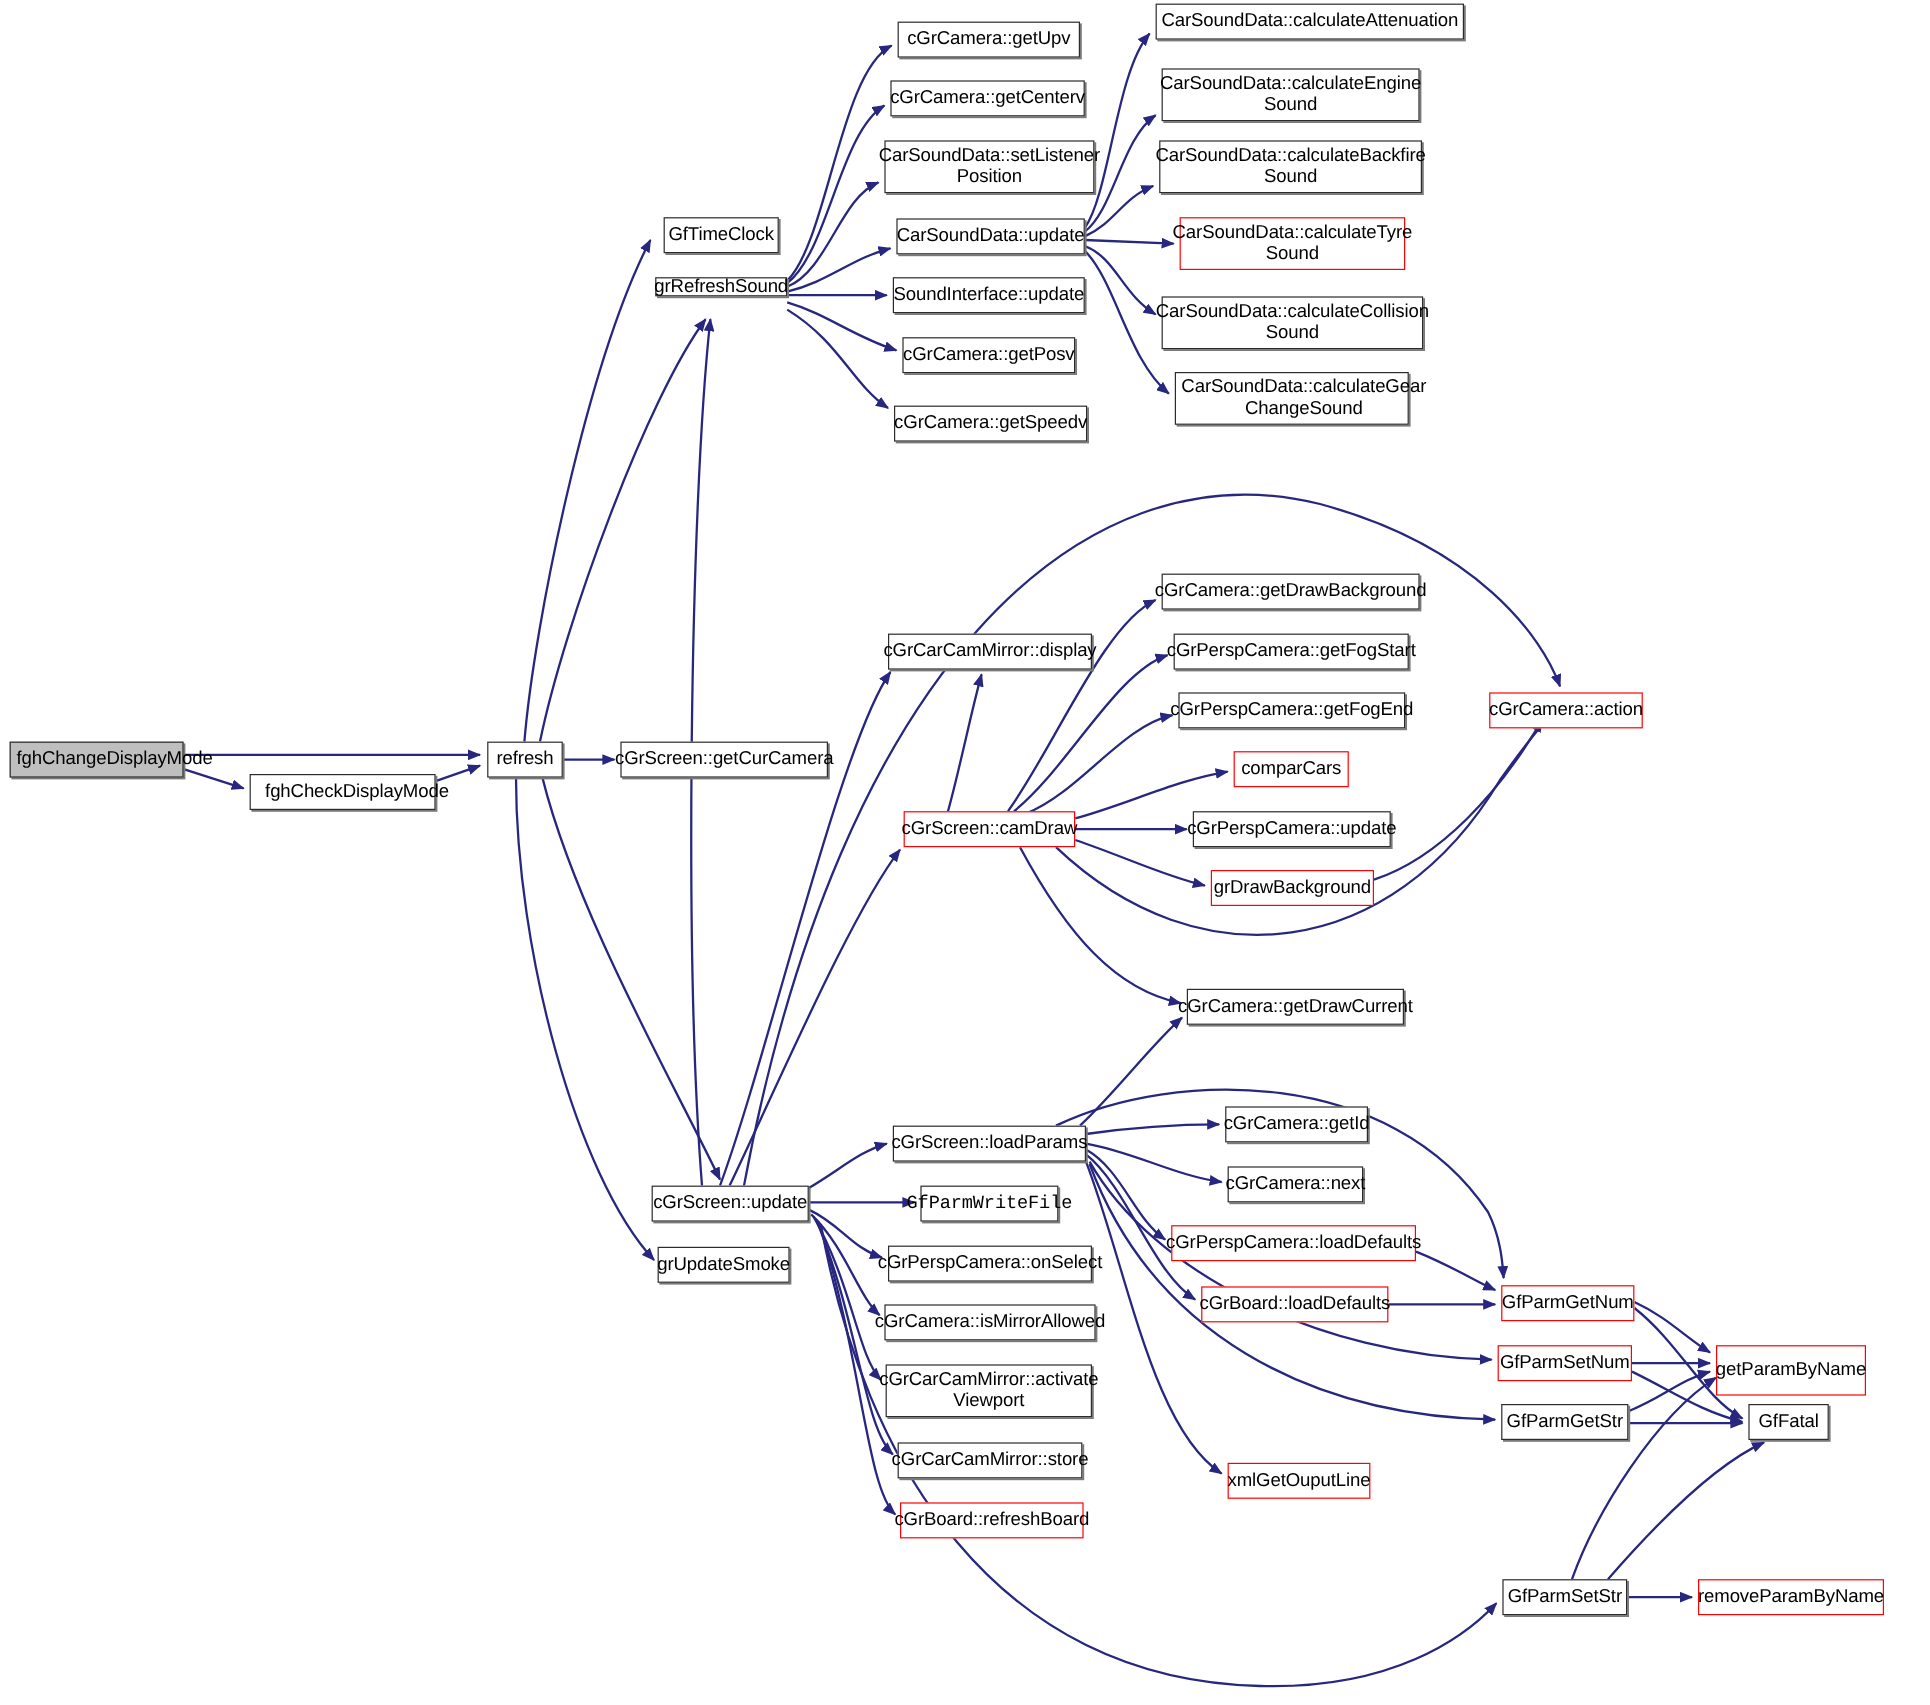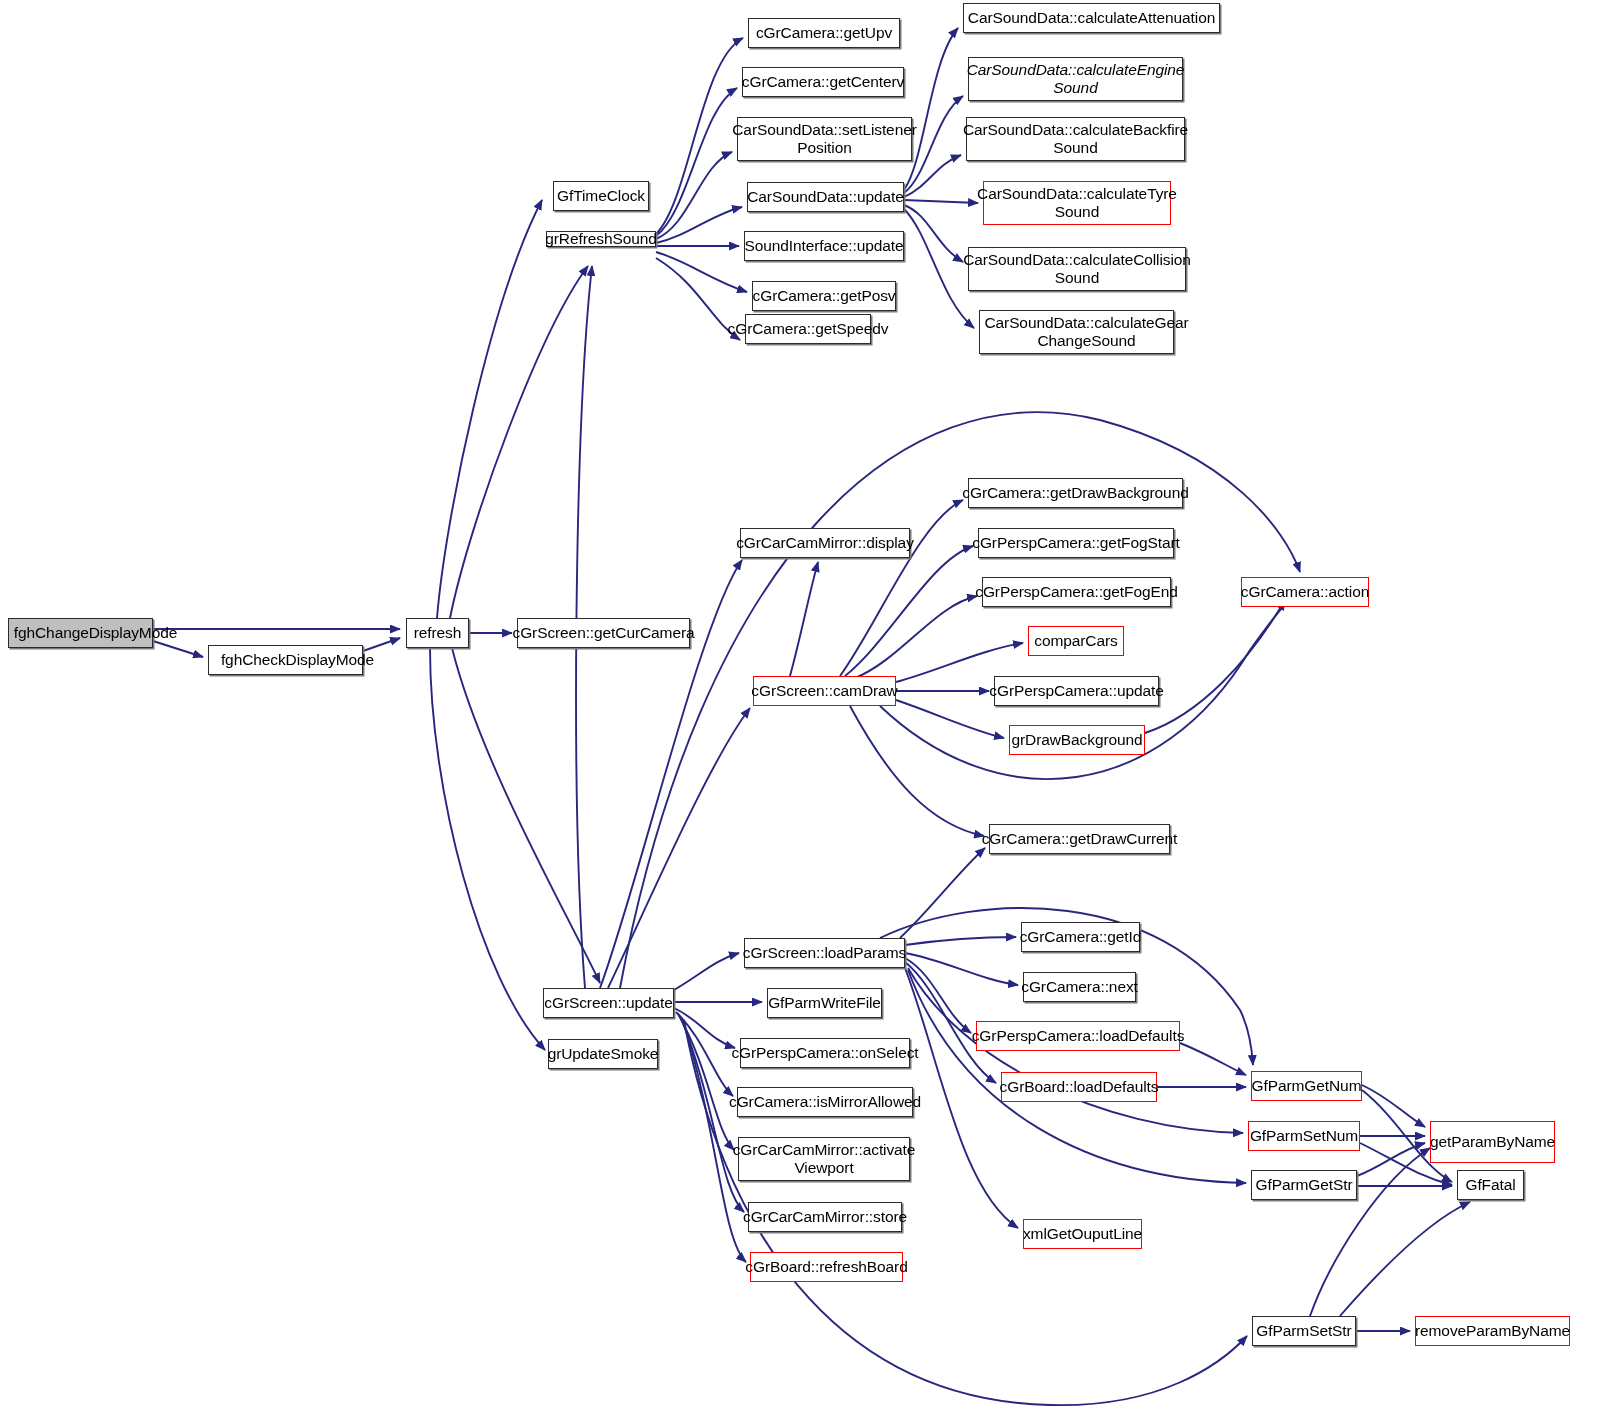--- a/index.html
+++ b/index.html
@@ -192,23 +192,23 @@
       <div class="node" style="left: 517px; top: 618px; width: 173px; height: 30px;">cGrScreen::getCurCamera</div>
       <div class="node" style="left: 553px; top: 181px; width: 96px; height: 30px;">GfTimeClock</div>
       <div class="node" style="left: 546px; top: 231px; width: 110px; height: 16px;">grRefreshSound</div>
       <div class="node" style="left: 748px; top: 18px; width: 152px; height: 30px;">cGrCamera::getUpv</div>
       <div class="node" style="left: 742px; top: 67px; width: 162px; height: 30px;">cGrCamera::getCenterv</div>
       <div class="node" style="left: 737px; top: 117px; width: 175px; height: 44px;">CarSoundData::setListener
 Position</div>
       <div class="node" style="left: 747px; top: 182px; width: 157px; height: 30px;">CarSoundData::update</div>
       <div class="node" style="left: 744px; top: 231px; width: 160px; height: 30px;">SoundInterface::update</div>
       <div class="node" style="left: 752px; top: 281px; width: 144px; height: 30px;">cGrCamera::getPosv</div>
-      <div class="node" style="left: 745px; top: 314px; width: 126px; height: 30px;">cGrCamera::getSpeedv</div>
+      <div class="node" style="left: 745px; top: 338px; width: 161px; height: 30px;">cGrCamera::getSpeedv</div>
       <div class="node" style="left: 963px; top: 3px; width: 257px; height: 30px;">CarSoundData::calculateAttenuation</div>
-      <div class="node" style="left: 968px; top: 57px; width: 215px; height: 44px; font-style: italic;">CarSoundData::calculateEngine
+      <div class="node" style="left: 968px; top: 57px; width: 215px; height: 44px;">CarSoundData::calculateEngine
 Sound</div>
       <div class="node" style="left: 966px; top: 117px; width: 219px; height: 44px;">CarSoundData::calculateBackfire
 Sound</div>
       <div class="node red" style="left: 983px; top: 181px; width: 188px; height: 44px;">CarSoundData::calculateTyre
 Sound</div>
       <div class="node" style="left: 968px; top: 247px; width: 218px; height: 44px;">CarSoundData::calculateCollision
 Sound</div>
       <div class="node" style="left: 979px; top: 310px; width: 195px; height: 44px; padding-left: 24px;">CarSoundData::calculateGear
 ChangeSound</div>
       <div class="node" style="left: 740px; top: 528px; width: 170px; height: 30px;">cGrCarCamMirror::display</div>
@@ -217,21 +217,21 @@
       <div class="node" style="left: 978px; top: 528px; width: 196px; height: 30px;">cGrPerspCamera::getFogStart</div>
       <div class="node" style="left: 982px; top: 577px; width: 189px; height: 30px;">cGrPerspCamera::getFogEnd</div>
       <div class="node red" style="left: 1028px; top: 626px; width: 96px; height: 30px;">comparCars</div>
       <div class="node" style="left: 994px; top: 676px; width: 165px; height: 30px;">cGrPerspCamera::update</div>
       <div class="node red" style="left: 1009px; top: 725px; width: 136px; height: 30px;">grDrawBackground</div>
       <div class="node red" style="left: 1241px; top: 577px; width: 128px; height: 30px;">cGrCamera::action</div>
       <div class="node" style="left: 989px; top: 824px; width: 181px; height: 30px;">cGrCamera::getDrawCurrent</div>
       <div class="node" style="left: 543px; top: 988px; width: 131px; height: 30px;">cGrScreen::update</div>
       <div class="node" style="left: 548px; top: 1039px; width: 110px; height: 30px;">grUpdateSmoke</div>
       <div class="node" style="left: 744px; top: 938px; width: 161px; height: 30px;">cGrScreen::loadParams</div>
-      <div class="node" style="left: 767px; top: 988px; width: 115px; height: 30px;">GfParmWriteFile</div>
+      <div class="node" style="left: 767px; top: 988px; width: 115px; height: 30px; font-family: Liberation Mono, monospace;">GfParmWriteFile</div>
       <div class="node" style="left: 740px; top: 1038px; width: 170px; height: 30px;">cGrPerspCamera::onSelect</div>
       <div class="node" style="left: 737px; top: 1087px; width: 176px; height: 30px;">cGrCamera::isMirrorAllowed</div>
       <div class="node" style="left: 738px; top: 1137px; width: 172px; height: 44px;">cGrCarCamMirror::activate
 Viewport</div>
       <div class="node" style="left: 748px; top: 1202px; width: 154px; height: 30px;">cGrCarCamMirror::store</div>
       <div class="node red" style="left: 750px; top: 1252px; width: 153px; height: 30px;">cGrBoard::refreshBoard</div>
       <div class="node" style="left: 1021px; top: 922px; width: 119px; height: 30px;">cGrCamera::getId</div>
       <div class="node" style="left: 1023px; top: 972px; width: 113px; height: 30px; text-align: center;">cGrCamera::next</div>
       <div class="node red" style="left: 976px; top: 1021px; width: 204px; height: 30px;">cGrPerspCamera::loadDefaults</div>
       <div class="node red" style="left: 1001px; top: 1072px; width: 156px; height: 30px;">cGrBoard::loadDefaults</div>

